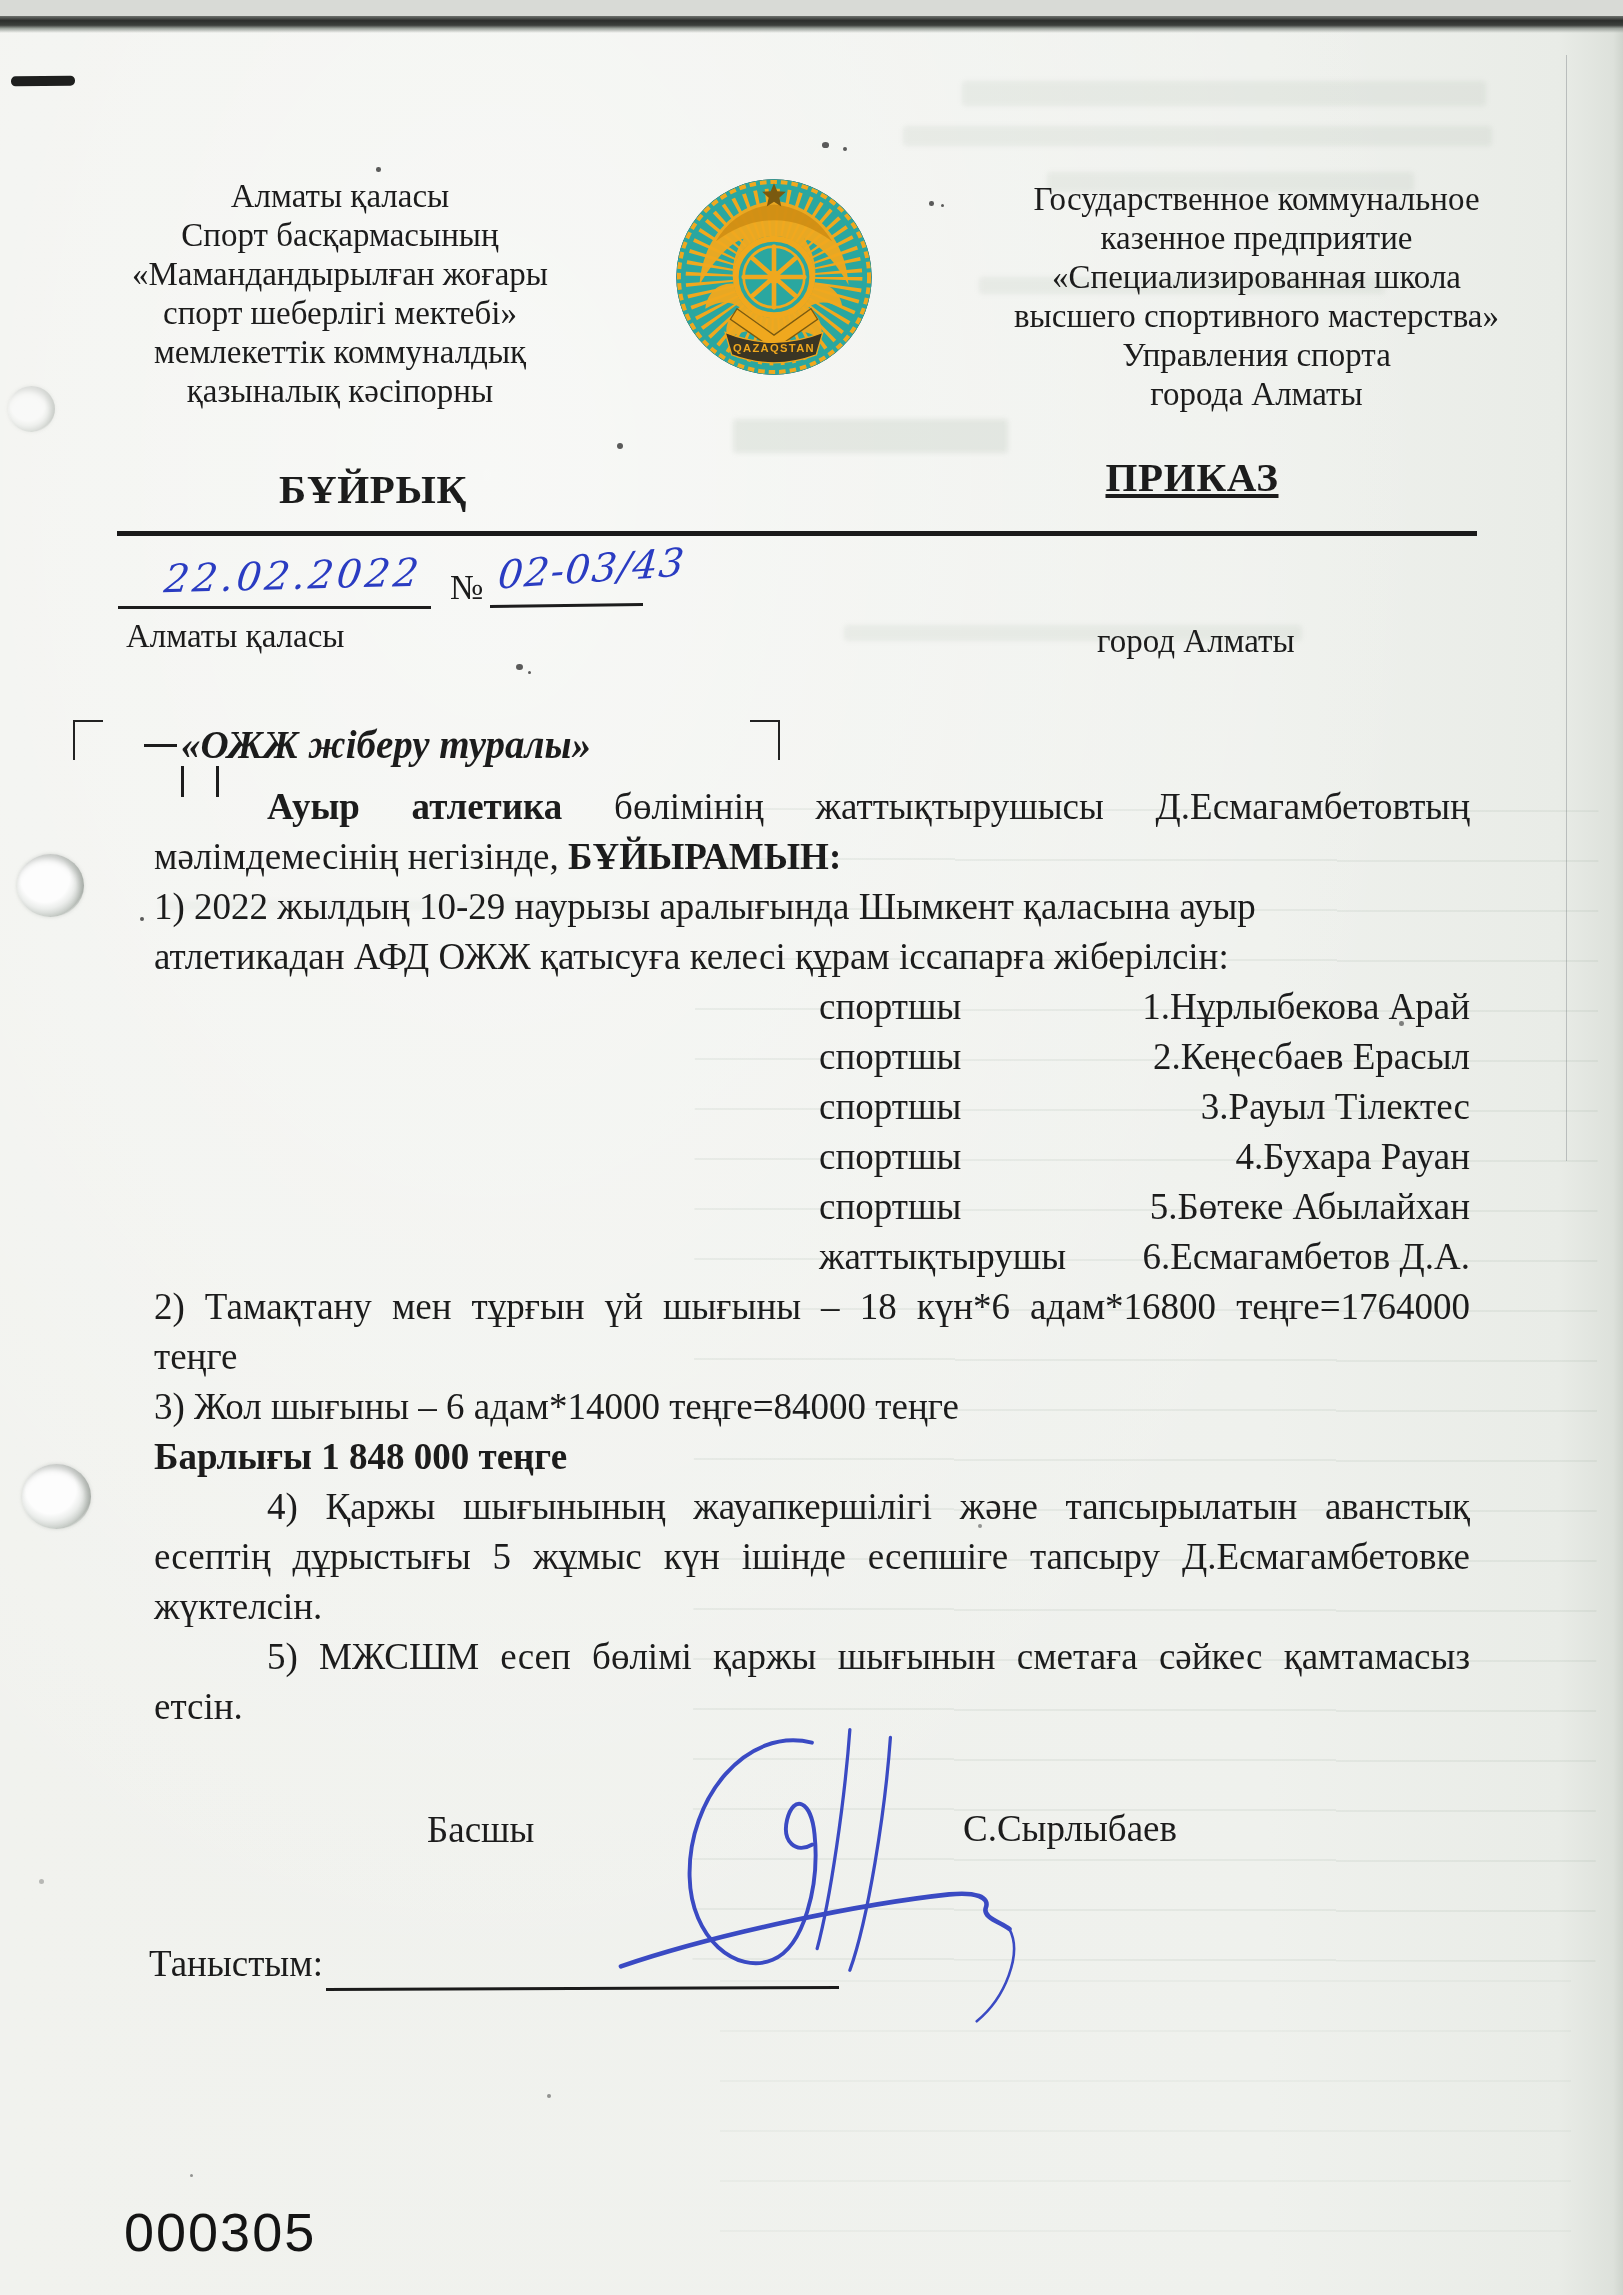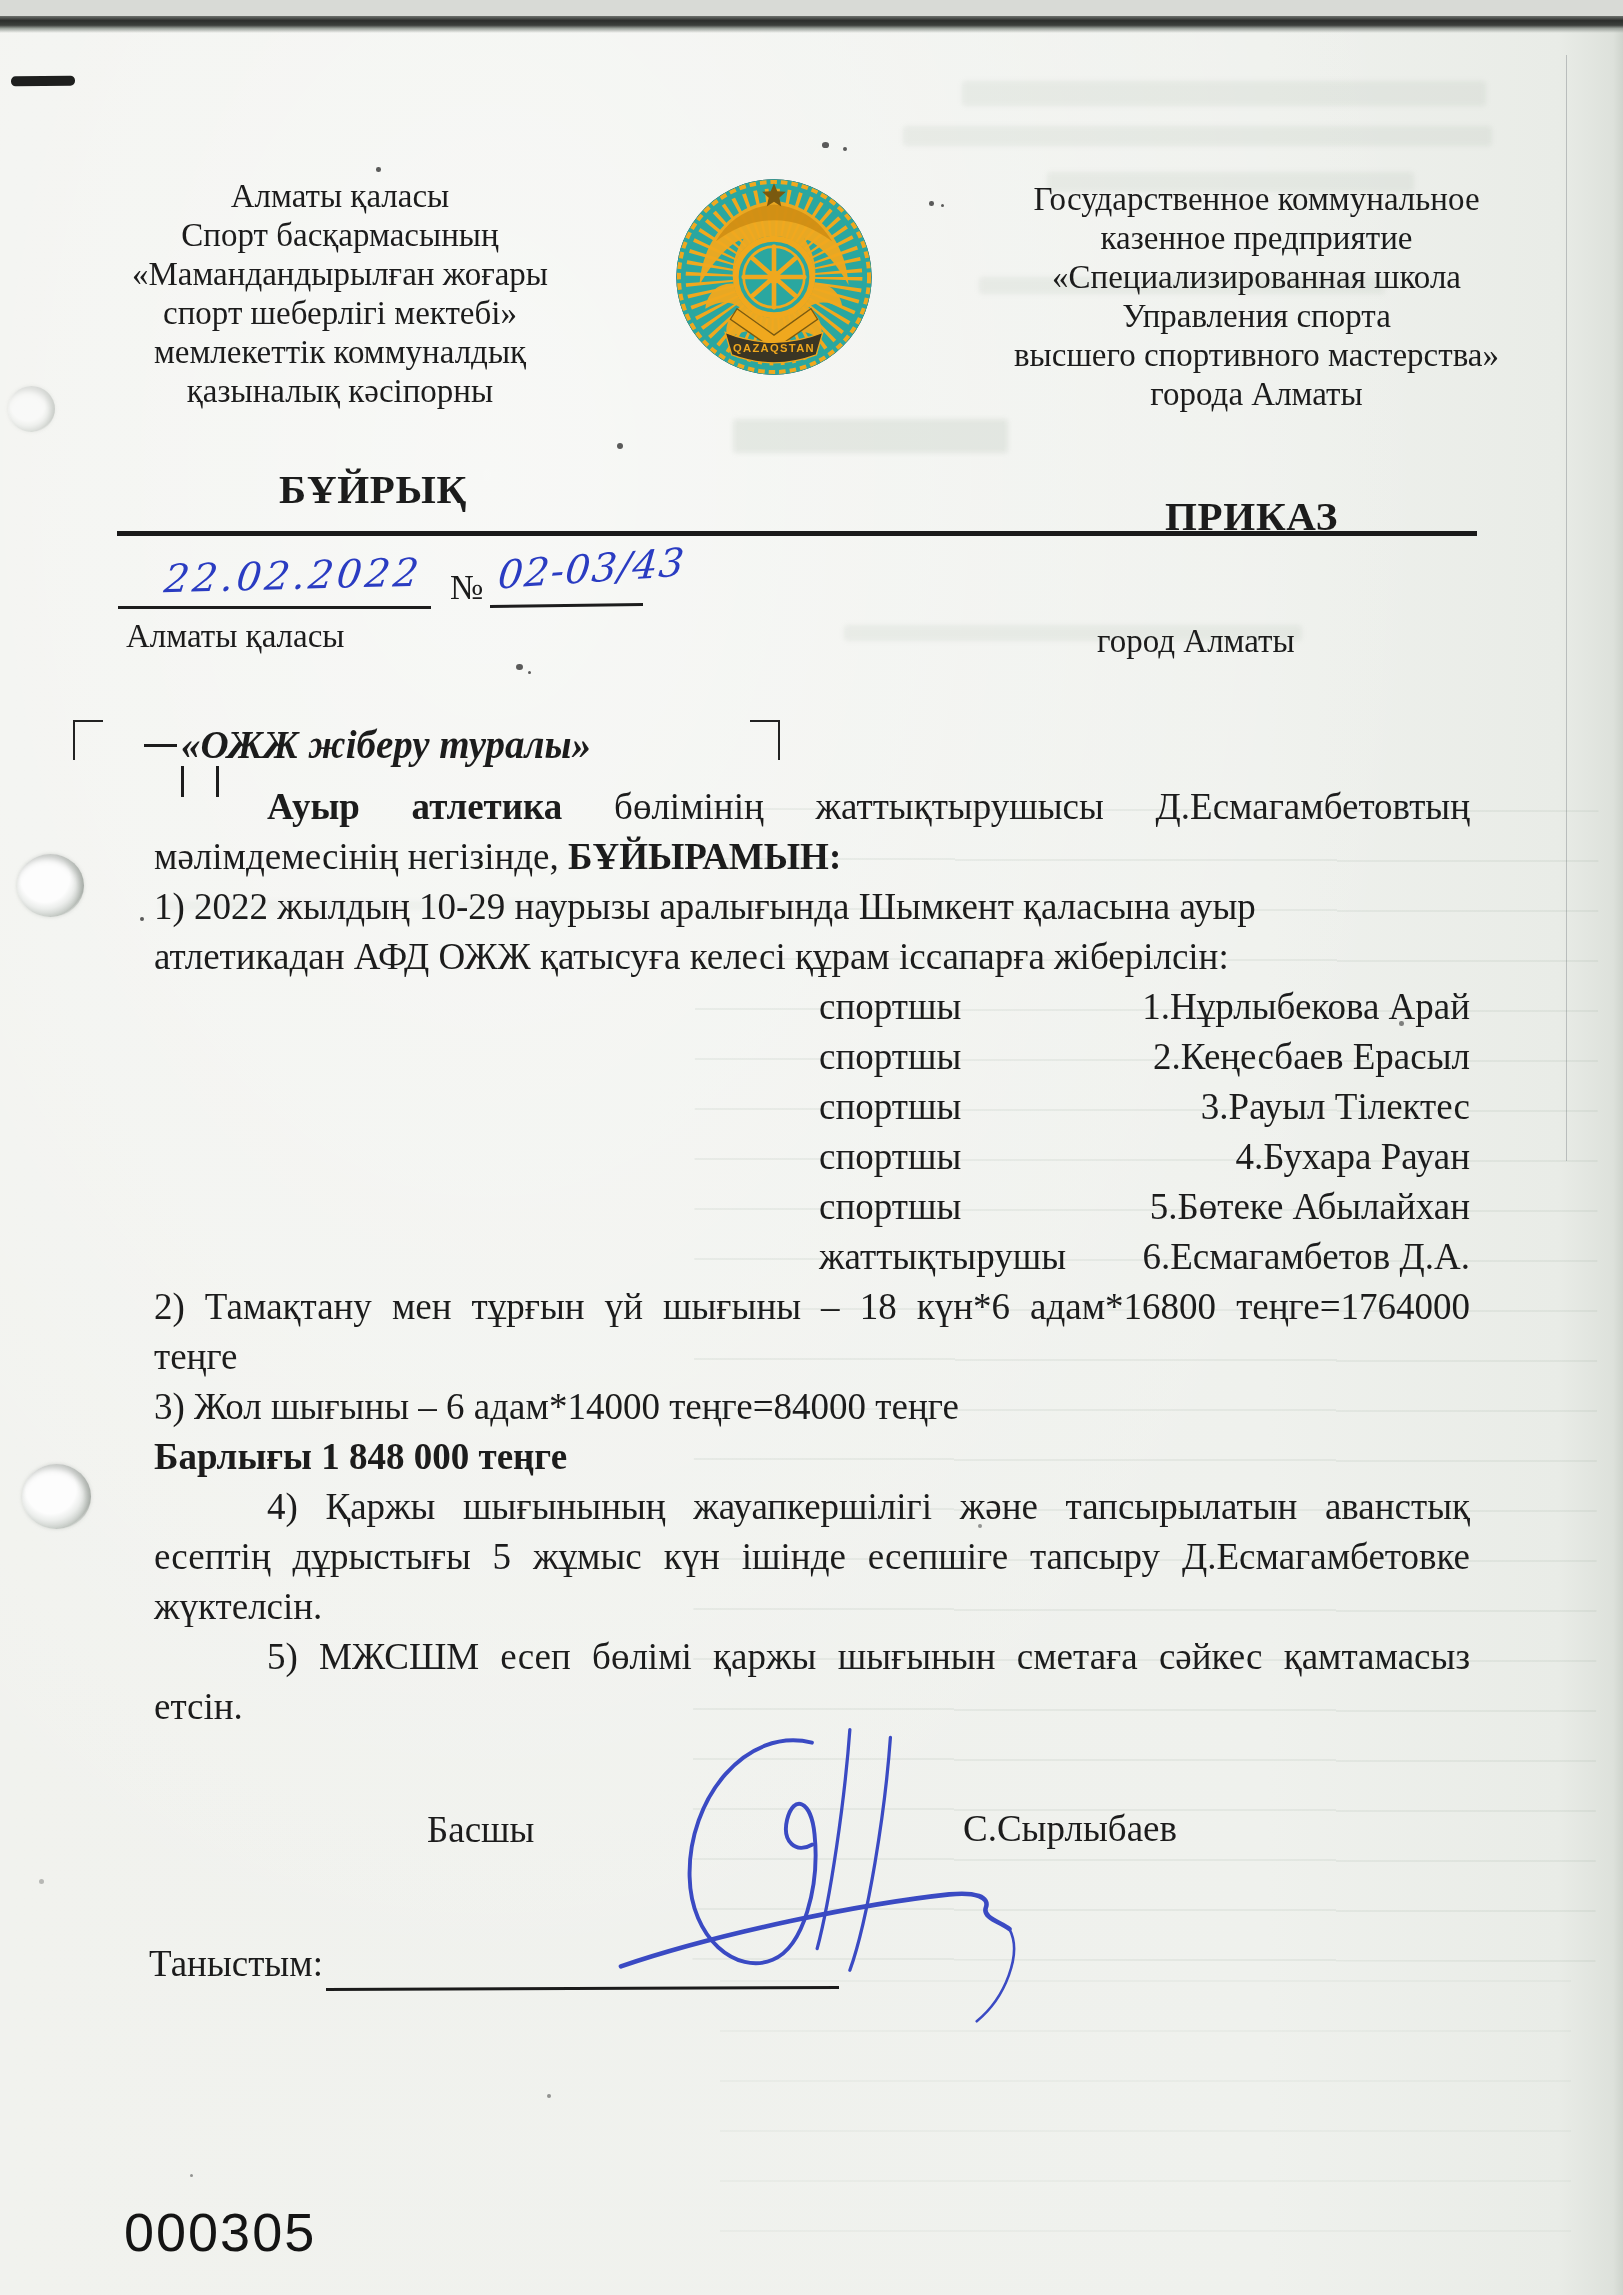--- a/index.html
+++ b/index.html
@@ -29,21 +29,21 @@
   .hole.h3{left:22px;top:1448px;width:69px;height:65px;}
   .ghost{background:rgba(124,152,130,.10);filter:blur(2.6px);border-radius:3.9px;}
   .ghost-lines{background:repeating-linear-gradient(180deg,rgba(100,126,106,.085) 0 2px,rgba(0,0,0,0) 2px 50px);}
   .speck{background:#333;border-radius:50%;opacity:.8;}
   
   .hdr{font-size:33px;line-height:39px;text-align:center;}
   .hdr-left{left:84px;top:161px;width:512px;}
   .hdr-right{left:941px;top:164px;width:631px;}
   .order-word{font-weight:bold;font-size:41px;letter-spacing:0.7px;}
   .order-kk{left:216px;top:449px;width:314px;text-align:center;}
-  .order-ru{left:1046px;top:476px;width:292px;text-align:right;}
+  .order-ru{left:1046px;top:437px;width:292px;text-align:center;text-decoration:underline;}
   .rule{left:117px;top:515px;width:1360px;height:5.2px;background:#1a1a1a;}
   
   .script{color:#2a3cc2;font-family:"DejaVu Serif","Liberation Serif",serif;font-style:italic;}
   .date-script{left:165px;top:537px;font-size:39px;letter-spacing:3.3px;transform:skewX(-8deg) rotate(-1.5deg);}
   .num-script{left:499px;top:530px;font-size:39px;letter-spacing:1.3px;transform:skewX(-9deg) rotate(-4deg);}
   .u-line{height:2.6px;background:#1d1d1d;}
   .u-date{left:118px;top:590px;width:313px;}
   .u-num{left:490px;top:588px;width:153px;transform:rotate(-.8deg);}
   .no-sign{left:450px;top:552px;font-size:35px;}
   .place{font-size:33px;}
@@ -118,22 +118,22 @@
     <div>«Мамандандырылған жоғары</div>
     <div>спорт шеберлігі мектебі»</div>
     <div>мемлекеттік коммуналдық</div>
     <div>қазыналық кәсіпорны</div>
   </div>
 
   <div class="abs hdr hdr-right">
     <div>Государственное коммунальное</div>
     <div>казенное предприятие</div>
     <div>«Специализированная школа</div>
+    <div>высшего спортивного мастерства»</div>
     <div>Управления спорта</div>
-    <div>высшего спортивного мастерства»</div>
     <div>города Алматы</div>
   </div>
 
   <svg class="abs" style="left:675px;top:162px;" width="198" height="198" viewBox="0 0 300 300">
     <circle cx="150" cy="150" r="147" fill="#2aa7a0" stroke="#22302c" stroke-width="2"></circle>
 
     <circle cx="150" cy="150" r="102" fill="none" stroke="#f0a81e" stroke-width="86" stroke-dasharray="4.5 8.9"></circle>
     <circle cx="150" cy="150" r="141" fill="none" stroke="#2aa7a0" stroke-width="14"></circle>
     <circle cx="150" cy="150" r="144" fill="none" stroke="#f0a81e" stroke-width="6" stroke-dasharray="10 6"></circle>
 

